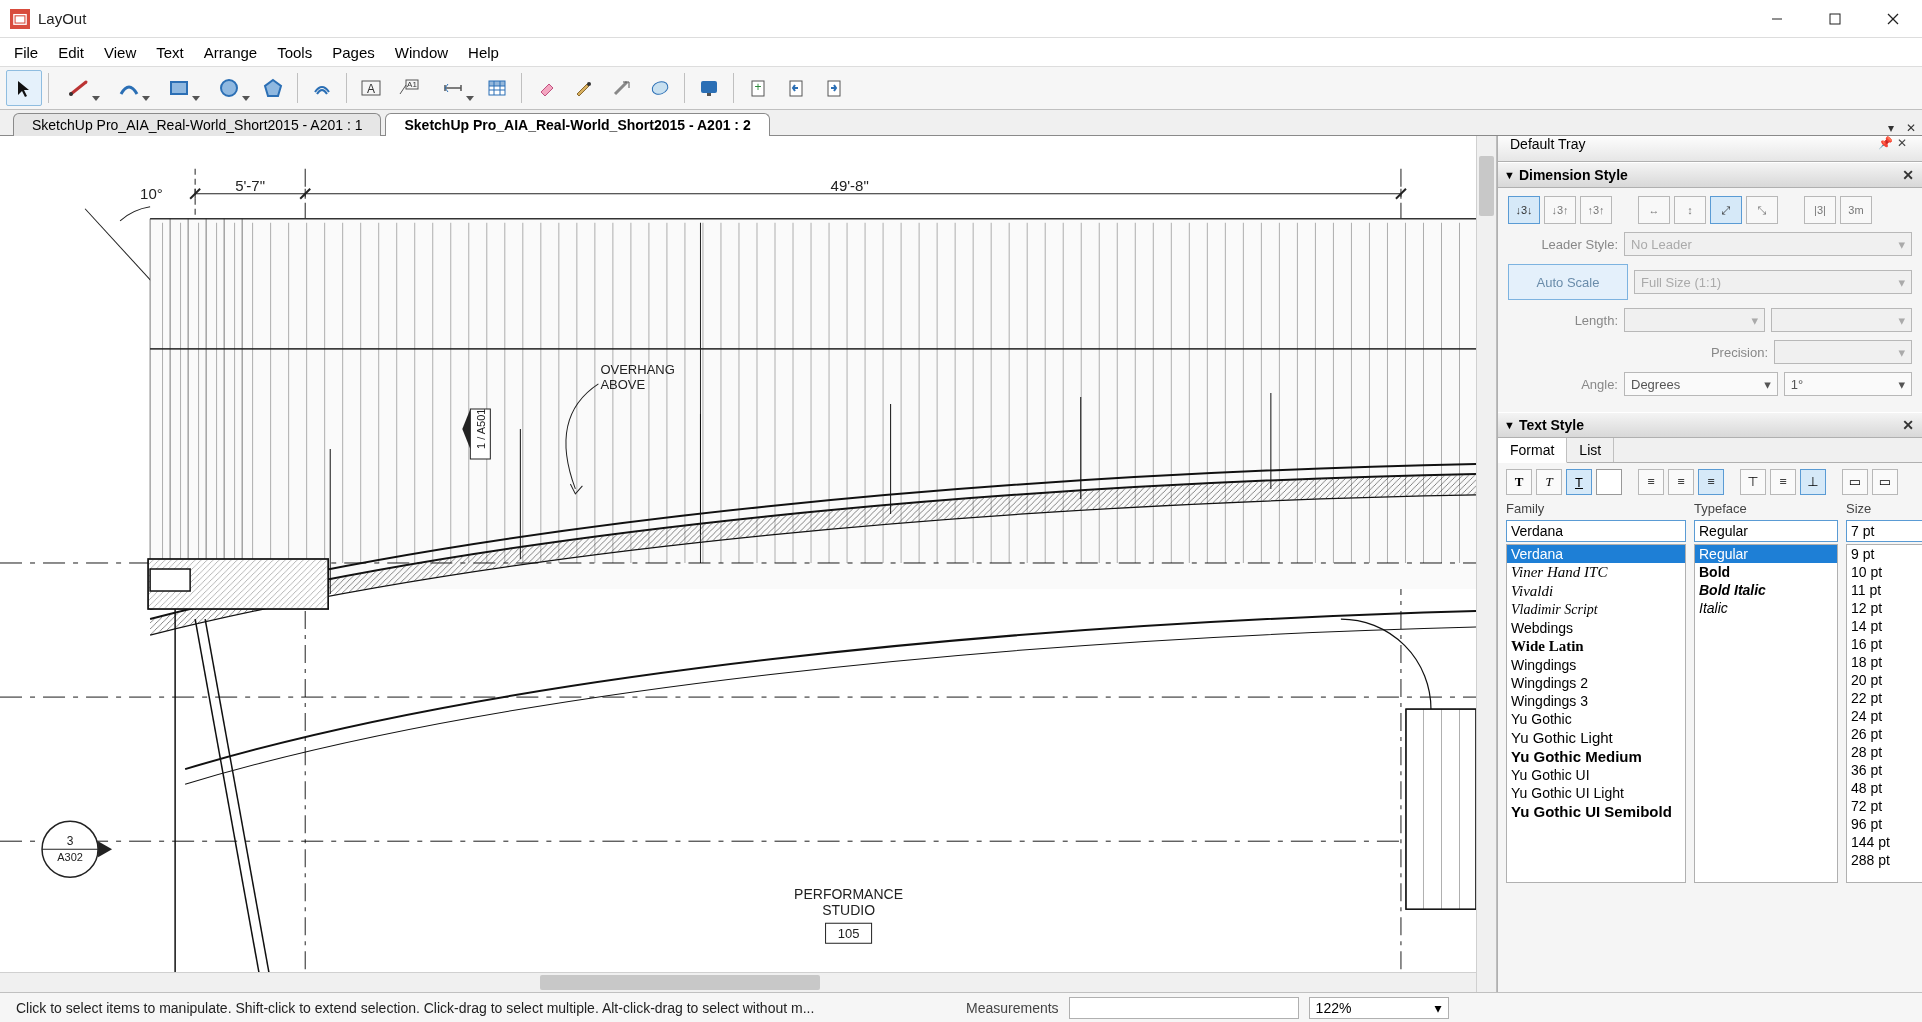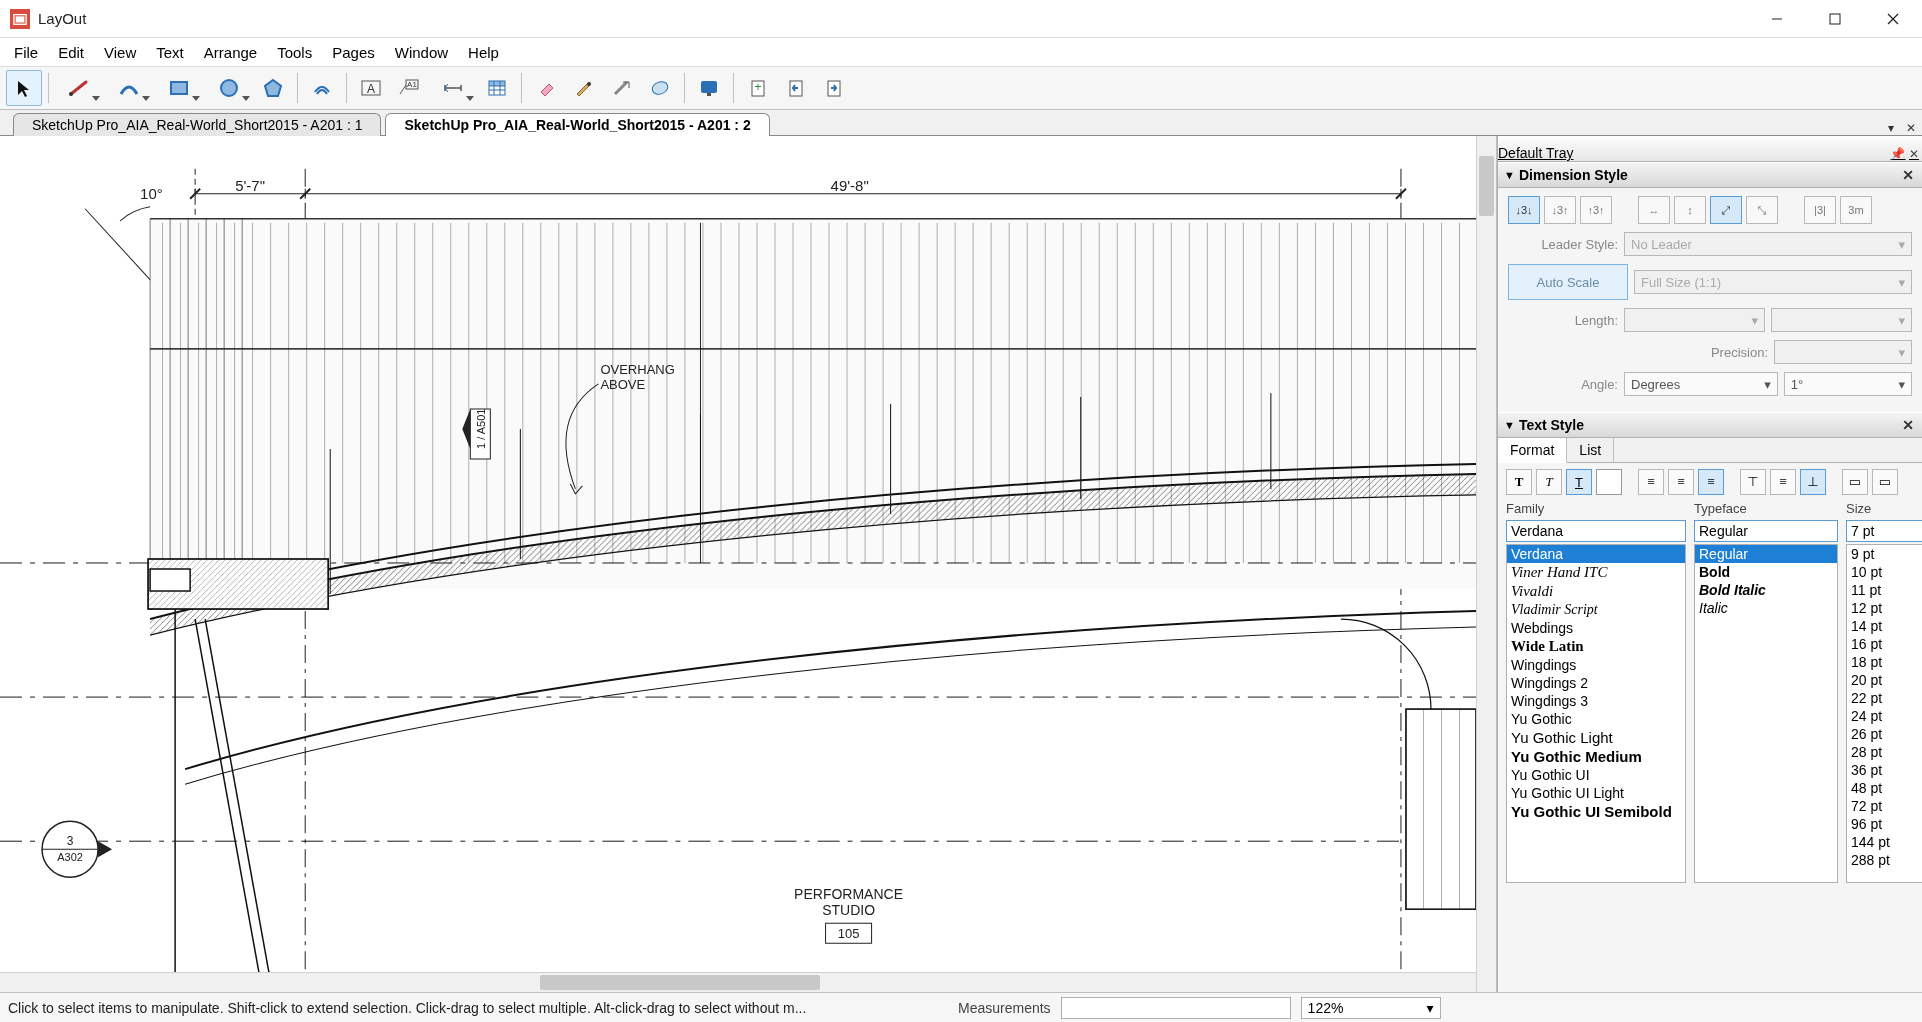--- a/index.html
+++ b/index.html
@@ -23,21 +23,21 @@
 .tabstrip .tab.active { background: #fff; font-weight: 700; }
 .tabstrip .spacer { flex: 1; }
 .tabstrip .tab-ctrl { padding: 0 6px; font-size: 12px; color: #333; }
 .content { display: flex; height: calc(1022px - 38px - 28px - 44px - 26px - 30px); }
 .canvas-wrap { flex: 1; position: relative; background: #fff; overflow: hidden; border-right: 1px solid #bdbdbd; }
 .canvas-wrap .vscroll { position: absolute; right: 0; top: 0; bottom: 0; width: 20px; background: #f0f0f0; border-left: 1px solid #d0d0d0; }
 .canvas-wrap .vscroll .thumb { position: absolute; left: 2px; right: 2px; top: 20px; height: 60px; background: #c8c8c8; border-radius: 2px; }
 .canvas { position: absolute; inset: 0 20px 0 0; }
 .canvas svg { width: 100%; height: 100%; }
 .rightpane { width: 425px; background: #f5f5f5; display: flex; flex-direction: column; border-left: 1px solid #b0b0b0; }
-.tray-title { height: 26px; background: linear-gradient(#fdfdfd,#e6e6e6); border-bottom: 1px solid #b0b0b0; display: flex; align-items: flex-end; padding: 0 0; font-size: 14px; text-decoration: underline; }
+.tray-title { height: 26px; background: linear-gradient(#fdfdfd,#e6e6e6); border-bottom: 1px solid #b0b0b0; display: flex; align-items: flex-start; padding: 0 12px; font-size: 14px; }
 .tray-title .spacer { flex: 1; }
 .tray-title .pin, .tray-title .close { width: 16px; text-align: center; color: #444; font-size: 12px; }
 .panel-hdr { height: 26px; background: linear-gradient(#f4f4f4,#d8d8d8); border-top: 1px solid #fff; border-bottom: 1px solid #b0b0b0; display: flex; align-items: center; padding: 0 6px; font-size: 14px; font-weight: 600; }
 .panel-hdr .caret { margin-right: 4px; font-size: 11px; }
 .panel-hdr .spacer { flex: 1; }
 .panel-hdr .x { width: 16px; text-align: center; color: #333; }
 .panel-body { background: #f5f5f5; padding: 8px 10px; font-size: 13px; }
 .dim-row { display: flex; align-items: center; gap: 6px; margin-bottom: 8px; }
 .dim-btns { display: flex; gap: 4px; }
 .dim-btn { width: 32px; height: 28px; border: 1px solid #b8b8b8; background: #f8f8f8; display: flex; align-items: center; justify-content: center; font-size: 11px; color: #777; }
@@ -56,21 +56,21 @@
 .font-cols { display: flex; padding: 0 8px 8px; gap: 8px; height: 390px; }
 .font-col { display: flex; flex-direction: column; }
 .font-col.family { width: 180px; }
 .font-col.typeface { width: 144px; }
 .font-col.size { width: 80px; }
 .font-col .lbl { font-size: 13px; color: #444; margin-bottom: 4px; }
 .font-col input { height: 22px; border: 1px solid #5a9bd4; padding: 0 4px; font-size: 14px; outline: none; }
 .font-col .list { flex: 1; border: 1px solid #b0b0b0; background: #fff; overflow-y: auto; margin-top: 2px; font-size: 14px; }
 .font-col .list .item { padding: 1px 4px; white-space: nowrap; overflow: hidden; }
 .font-col .list .item.sel { background: #1e7fd6; color: #fff; }
-.statusbar { height: 30px; display: flex; align-items: center; border-top: 1px solid #c0c0c0; background: #f6f6f6; font-size: 14px; padding: 0 8px; gap: 10px; }
+.statusbar { height: 30px; display: flex; align-items: center; border-top: 1px solid #c0c0c0; background: #f6f6f6; font-size: 14px; padding: 0 16px; gap: 10px; }
 .statusbar .hint { flex: 1; white-space: nowrap; overflow: hidden; text-overflow: ellipsis; color: #222; max-width: 940px; }
 .statusbar .meas-lbl { color: #444; }
 .statusbar .meas-box { width: 230px; height: 22px; border: 1px solid #b0b0b0; background: #fff; }
 .statusbar .zoom { width: 140px; height: 22px; border: 1px solid #b0b0b0; background: #fff; display: flex; align-items: center; padding: 0 6px; justify-content: space-between; }
 .hscroll { height: 20px; background: #f0f0f0; border-top: 1px solid #d0d0d0; position: relative; }
 .hscroll .thumb { position: absolute; top: 2px; bottom: 2px; left: 540px; width: 280px; background: #c8c8c8; border-radius: 2px; }
 
 .font-col .list::-webkit-scrollbar { width: 16px; }
 .font-col .list::-webkit-scrollbar-track { background: #f0f0f0; }
 .font-col .list::-webkit-scrollbar-thumb { background: #c8c8c8; }

